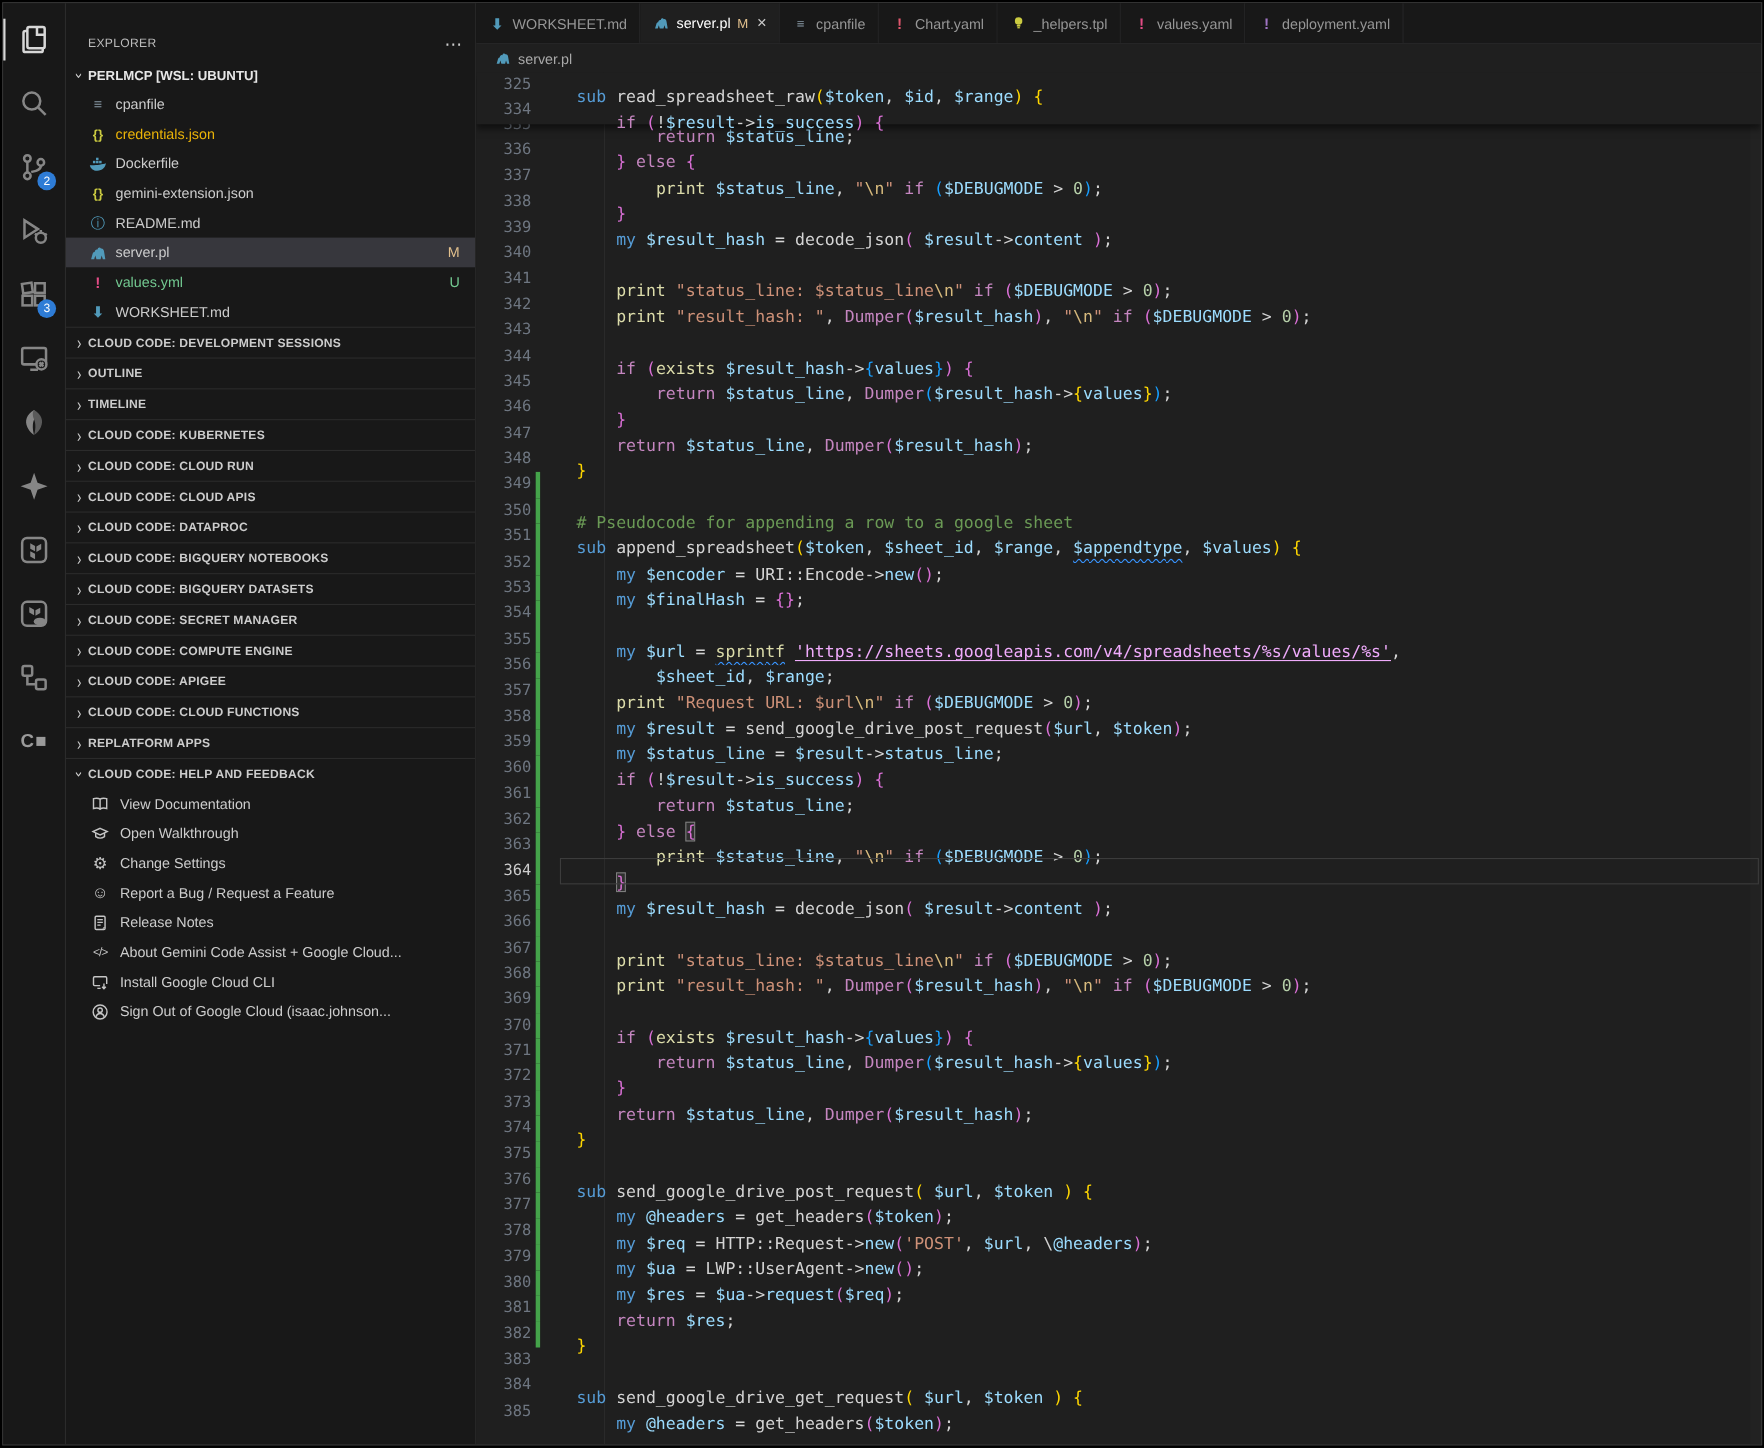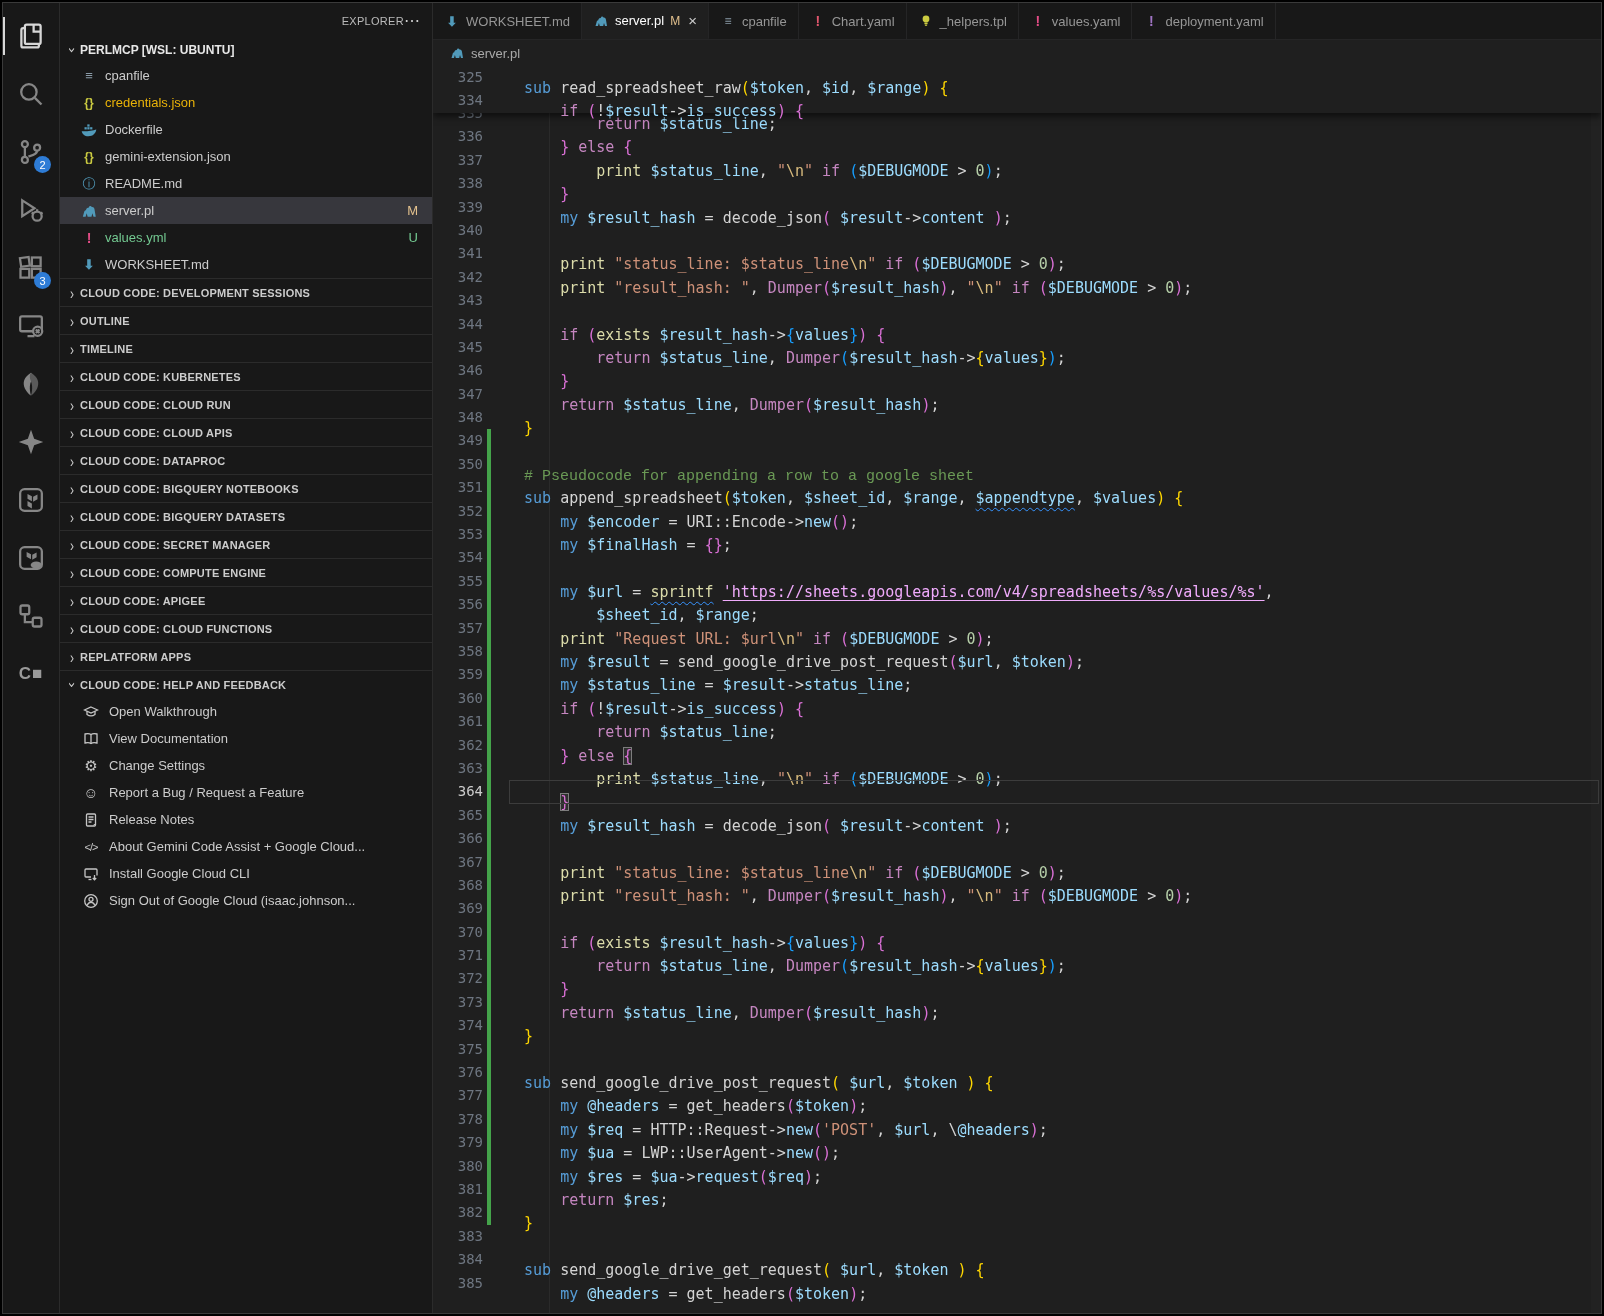--- a/index.html
+++ b/index.html
@@ -10,21 +10,21 @@
   #activity-bar{width:56px;background:#181818;border-right:1px solid #2b2b2b;display:flex;flex-direction:column;align-items:center;padding-top:4px;flex-shrink:0;}
   .ab-item{position:relative;width:56px;height:58px;display:flex;align-items:center;justify-content:center;color:#868686;cursor:pointer;}
   .ab-item.active{color:#d7d7d7;}
   .ab-item.active::before{content:'';position:absolute;left:0;top:10px;bottom:10px;width:2px;background:#d7d7d7;}
   .ab-item svg{width:28px;height:28px;}
   .ab-badge{position:absolute;right:8px;bottom:8px;min-width:17px;height:17px;border-radius:9px;background:#2e7cd6;color:#fff;font-size:11px;display:flex;align-items:center;justify-content:center;padding:0 2px;box-sizing:border-box;}
   .ab-ci{font-weight:bold;font-size:17px;letter-spacing:1px;color:#9a9a9a;}
 
   
   #sidebar{width:372px;background:#181818;border-right:1px solid #2b2b2b;flex-shrink:0;display:flex;flex-direction:column;font-size:13px;color:#cccccc;overflow:hidden;}
-  #sidebar-header{height:35px;display:flex;align-items:center;justify-content:flex-end;padding:0 12px 0 20px;flex-shrink:0;}
+  #sidebar-header{height:35px;display:flex;align-items:center;justify-content:space-between;padding:0 12px 0 20px;flex-shrink:0;margin-top:19px;}
   #sidebar-title{font-size:11px;color:#bbbbbb;letter-spacing:.3px;}
   #sidebar-actions{color:#cccccc;font-size:16px;cursor:pointer;}
   .ws-header{height:24px;display:flex;align-items:center;font-weight:bold;font-size:12px;color:#e7e7e7;cursor:pointer;padding-left:4px;}
   .chev{display:inline-block;width:16px;text-align:center;color:#cccccc;font-weight:normal;font-size:12px;transform:scaleY(1.4);} 
   .chev.right{transform:rotate(0deg) scaleY(1.4);}
   .chev.down{transform:rotate(90deg) scaleX(1.4);}
   .file-row{height:27px;display:flex;align-items:center;padding-left:20px;cursor:pointer;position:relative;}
   .file-row.selected{background:#37373d;}
   .file-icon{width:18px;height:18px;margin-right:7px;display:flex;align-items:center;justify-content:center;font-size:13px;flex-shrink:0;}
   .file-label{flex:1;white-space:nowrap;overflow:hidden;color:#cccccc;}
@@ -58,21 +58,21 @@
   .cl .gitbar{width:30px;position:relative;flex-shrink:0;}
   .cl .gitbar.on::before{content:'';position:absolute;left:4px;top:0;bottom:0;width:4px;background:#44a34a;}
   .cl pre{margin:11px;font:inherit;}
   .cl.cur::before{content:'';position:absolute;left:76px;right:2px;top:0;bottom:0;border:1px solid #3c3c3c;pointer-events:none;}
   #sticky{position:absolute;left:0;right:0;top:0;background:#1f1f1f;box-shadow:0 4px 6px rgba(0,0,0,.5);z-index:5;}
   #sticky .cl .gitbar::before{display:none;}
 
   
   .pl{color:#d4d4d4;} .kw{color:#569cd6;} .ctl{color:#c586c0;} .fn{color:#dcdcaa;}
   .var{color:#9cdcfe;} .str{color:#ce9178;} .esc{color:#d7ba7d;} .num{color:#b5cea8;}
-  .cmt{color:#6a9955;font-family:Liberation Mono, monospace;} .b1{color:#ffd700;} .b2{color:#da70d6;} .b3{color:#179fff;} .b4{color:#ffd700;}
+  .cmt{color:#6a9955;} .b1{color:#ffd700;} .b2{color:#da70d6;} .b3{color:#179fff;} .b4{color:#ffd700;}
   .bx{outline:1px solid #7d7d7d;outline-offset:-1px;background:rgba(120,120,120,.18);}
   .lnk{color:#f0abfc;text-decoration:underline;text-underline-offset:3px;}
   .sqf{color:#dcdcaa;text-decoration:underline wavy #3794ff 1px;text-underline-offset:4px;}
   .sqv{color:#9cdcfe;text-decoration:underline wavy #3794ff 1px;text-underline-offset:4px;}
 
   
   #scroll-shadow{position:absolute;right:0;top:0;bottom:0;width:10px;background:rgba(60,60,60,.12);}
 </style>
 </head>
 <body>
@@ -287,34 +287,34 @@
           <span class="chev right">›</span>
           <span>REPLATFORM APPS</span>
         </div>
         <div class="section-row">
           <span class="chev down">›</span>
           <span>CLOUD CODE: HELP AND FEEDBACK</span>
         </div>
         <div class="help-row">
           <span class="help-icon">
             <svg viewBox="0 0 16 16" fill="none" stroke="currentColor" stroke-width="1.3">
+              <path d="M8 3.5C6.5 2.5 4 2.5 2 3v9c2-.5 4.5-.5 6 .5 1.5-1 4-1 6-.5V3c-2-.5-4.5-.5-6 .5z"></path>
+              <path d="M8 3.5v9.5"></path>
+            </svg>
+          </span>
+          <span>View Documentation</span>
+        </div>
+        <div class="help-row">
+          <span class="help-icon">
+            <svg viewBox="0 0 16 16" fill="none" stroke="currentColor" stroke-width="1.3">
               <path d="M8 3L14.5 6 8 9 1.5 6z"></path>
               <path d="M4 7.3v3.2c2.5 1.8 5.5 1.8 8 0V7.3"></path>
             </svg>
           </span>
           <span>Open Walkthrough</span>
-        </div>
-        <div class="help-row">
-          <span class="help-icon">
-            <svg viewBox="0 0 16 16" fill="none" stroke="currentColor" stroke-width="1.3">
-              <path d="M8 3.5C6.5 2.5 4 2.5 2 3v9c2-.5 4.5-.5 6 .5 1.5-1 4-1 6-.5V3c-2-.5-4.5-.5-6 .5z"></path>
-              <path d="M8 3.5v9.5"></path>
-            </svg>
-          </span>
-          <span>View Documentation</span>
         </div>
         <div class="help-row">
           <span class="help-icon">
             <span style="font-size:15px;">⚙</span>
           </span>
           <span>Change Settings</span>
         </div>
         <div class="help-row">
           <span class="help-icon">
             <span style="font-size:15px;">☺</span>

